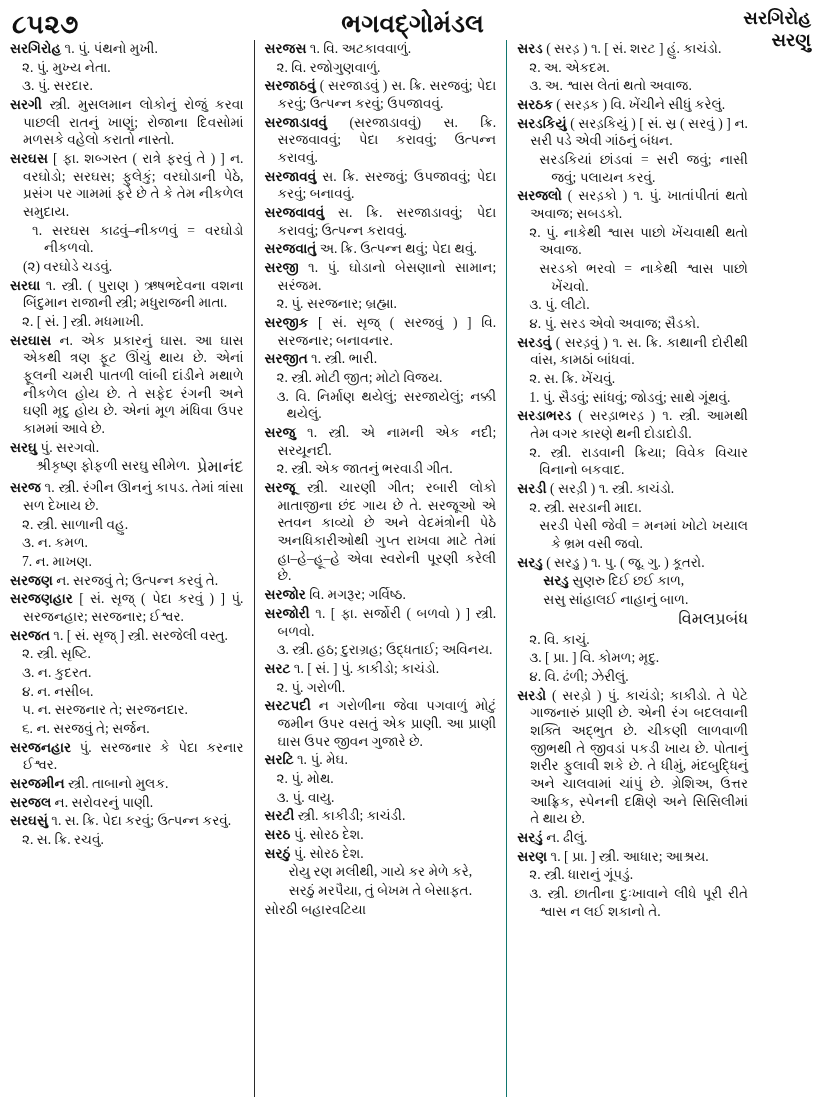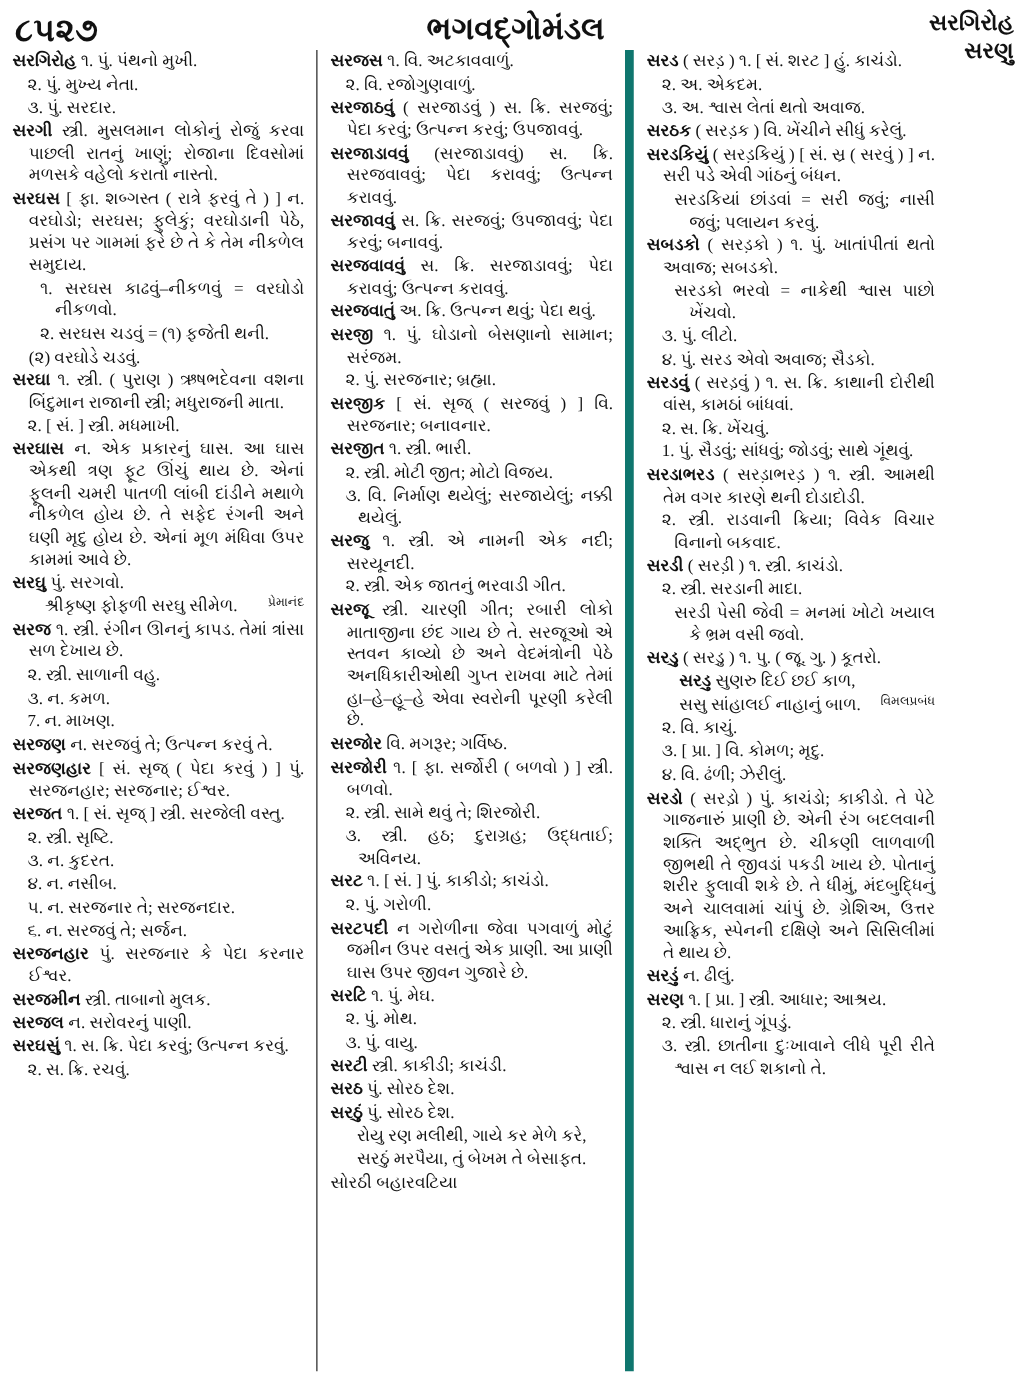--- a/index.html
+++ b/index.html
@@ -66,21 +66,21 @@
     height: 1057px;
     display: flex;
     box-sizing: border-box;
   }
   .col {
     box-sizing: border-box;
     padding: 0 10px 0 10px;
     overflow: hidden;
   }
   .col-1 { width: 276px; }
-  .col-2 { width: 276px; border-left: 1px solid #2a2a2a; border-right: 7px solid #0f766e; font-family: Liberation Serif, serif; }
+  .col-2 { width: 276px; border-left: 1px solid #2a2a2a; border-right: 1px solid #0f766e; font-family: Liberation Serif, serif; }
   .col-3 { width: 273px; }
 
   .col p {
     margin: 0 0 1px 0;
     font-size: 13.6px;
     line-height: 1.30;
     text-align: justify;
     text-justify: inter-word;
   }
 
@@ -116,21 +116,21 @@
     text-indent: 0;
   }
   .verse.c { text-align: center; padding-left: 0; }
   .cite {
     font-size: 12.2px;
     text-align: right;
     display: block;
   }
   .inline-cite {
     float: right;
-    font-size: 10px;
+    font-size: 16px;
   }
   .clearfix::after { content: ""; display: block; clear: both; }
 </style>
 </head>
 <body>
 
 <div class="page">
 
   <div class="head">
     <div class="head-folio">૮૫૨૭</div>
@@ -142,21 +142,20 @@
   </div>
 
   <div class="columns">
     <div class="col col-1">
         <p class="entry"><span class="hw">સરગિરોહ</span> ૧. પું. પંથનો મુખી.</p>
         <p class="sense">૨. પું. મુખ્ય નેતા.</p>
         <p class="sense">૩. પું. સરદાર.</p>
         <p class="entry"><span class="hw">સરગી</span> સ્ત્રી. મુસલમાન લોકોનું રોજું કરવા પાછલી રાતનું ખાણું; રોજાના દિવસોમાં મળસકે વહેલો કરાતો નાસ્તો.</p>
         <p class="entry"><span class="hw">સરઘસ</span> [ ફા. શબ્ગસ્ત ( રાત્રે ફરવું તે ) ] ન. વરઘોડો; સરઘસ; ફુલેકું; વરઘોડાની પેઠે, પ્રસંગ પર ગામમાં ફરે છે તે કે તેમ નીકળેલ સમુદાય.</p>
         <p class="sub">૧. સરઘસ કાઢવું–નીકળવું = વરઘોડો નીકળવો.</p>
-        <p class="sub">૨. સરઘસ ચડવું = (૧) ફજેતી થની.</p>
         <p class="cont">(૨) વરઘોડે ચડવું.</p>
         <p class="entry"><span class="hw">સરઘા</span> ૧. સ્ત્રી. ( પુરાણ ) ઋષભદેવના વશના બિંદુમાન રાજાની સ્ત્રી; મધુરાજની માતા.</p>
         <p class="sense">૨. [ સં. ] સ્ત્રી. મધમાખી.</p>
         <p class="entry"><span class="hw">સરઘાસ</span> ન. એક પ્રકારનું ઘાસ. આ ઘાસ એકથી ત્રણ ફૂટ ઊંચું થાય છે. એનાં ફૂલની ચમરી પાતળી લાંબી દાંડીને મથાળે નીકળેલ હોય છે. તે સફેદ રંગની અને ઘણી મૃદુ હોય છે. એનાં મૂળ મંધિવા ઉપર કામમાં આવે છે.</p>
         <p class="entry"><span class="hw">સરઘુ</span> પું. સરગવો.</p>
         <p class="verse clearfix">શ્રીકૃષ્ણ ફોફળી સરઘુ સીમેળ.<span class="inline-cite">પ્રેમાનંદ</span></p>
         <p class="entry"><span class="hw">સરજ</span> ૧. સ્ત્રી. રંગીન ઊનનું કાપડ. તેમાં ત્રાંસા સળ દેખાય છે.</p>
         <p class="sense">૨. સ્ત્રી. સાળાની વહુ.</p>
         <p class="sense">૩. ન. કમળ.</p>
         <p class="sense">7. ન. માખણ.</p>
@@ -186,21 +185,20 @@
         <p class="sense">૨. પું. સરજનાર; બ્રહ્મા.</p>
         <p class="entry"><span class="hw">સરજીક</span> [ સં. સૃજ્ ( સરજવું ) ] વિ. સરજનાર; બનાવનાર.</p>
         <p class="entry"><span class="hw">સરજીત</span> ૧. સ્ત્રી. ભારી.</p>
         <p class="sense">૨. સ્ત્રી. મોટી જીત; મોટો વિજય.</p>
         <p class="sense">૩. વિ. નિર્માણ થયેલું; સરજાયેલું; નક્કી થયેલું.</p>
         <p class="entry"><span class="hw">સરજુ</span> ૧. સ્ત્રી. એ નામની એક નદી; સરયૂનદી.</p>
         <p class="sense">૨. સ્ત્રી. એક જાતનું ભરવાડી ગીત.</p>
         <p class="entry"><span class="hw">સરજૂ</span> સ્ત્રી. ચારણી ગીત; રબારી લોકો માતાજીના છંદ ગાય છે તે. સરજૂઓ એ સ્તવન કાવ્યો છે અને વેદમંત્રોની પેઠે અનધિકારીઓથી ગુપ્ત રાખવા માટે તેમાં હા–હે–હૂ–હે એવા સ્વરોની પૂરણી કરેલી છે.</p>
         <p class="entry"><span class="hw">સરજોર</span> વિ. મગરૂર; ગર્વિષ્ઠ.</p>
         <p class="entry"><span class="hw">સરજોરી</span> ૧. [ ફા. સર્જોરી ( બળવો ) ] સ્ત્રી. બળવો.</p>
-        <p class="sense">૨. સ્ત્રી. સામે થવું તે; શિરજોરી.</p>
         <p class="sense">૩. સ્ત્રી. હઠ; દુરાગ્રહ; ઉદ્ધતાઈ; અવિનય.</p>
         <p class="entry"><span class="hw">સરટ</span> ૧. [ સં. ] પું. કાકીડો; કાચંડો.</p>
         <p class="sense">૨. પું. ગરોળી.</p>
         <p class="entry"><span class="hw">સરટપદી</span> ન ગરોળીના જેવા પગવાળું મોટું જમીન ઉપર વસતું એક પ્રાણી. આ પ્રાણી ઘાસ ઉપર જીવન ગુજારે છે.</p>
         <p class="entry"><span class="hw">સરટિ</span> ૧. પું. મેઘ.</p>
         <p class="sense">૨. પું. મોથ.</p>
         <p class="sense">૩. પું. વાયુ.</p>
         <p class="entry"><span class="hw">સરટી</span> સ્ત્રી. કાકીડી; કાચંડી.</p>
         <p class="entry"><span class="hw">સરઠ</span> પું. સોરઠ દેશ.</p>
         <p class="entry"><span class="hw">સરઠું</span> પું. સોરઠ દેશ.</p>
@@ -210,21 +208,22 @@
           <p class="cite">સોરઠી બહારવટિયા</p>
         </div>
       </div>
     <div class="col col-3">
         <p class="entry"><span class="hw">સરડ</span> ( સરડ઼ ) ૧. [ સં. શરટ ] હું. કાચંડો.</p>
         <p class="sense">૨. અ. એકદમ.</p>
         <p class="sense">૩. અ. શ્વાસ લેતાં થતો અવાજ.</p>
         <p class="entry"><span class="hw">સરઠક</span> ( સરડ઼ક ) વિ. ખેંચીને સીધું કરેલું.</p>
         <p class="entry"><span class="hw">સરડકિયું</span> ( સરડ઼કિયું ) [ સં. સ્ર ( સરવું ) ] ન. સરી પડે એવી ગાંઠનું બંધન.</p>
         <p class="sub">સરડકિયાં છાંડવાં = સરી જવું; નાસી જવું; પલાયન કરવું.</p>
-        <p class="entry"><span class="hw">સબડકો</span> ( સરડ઼કો ) ૧. પું. ખાતાંપીતાં થતો અવાજ; સબડકો.</p>
+        <p class="entry"><span class="hw">સરજલો</span> ( સરડ઼કો ) ૧. પું. ખાતાંપીતાં થતો અવાજ; સબડકો.</p>
+        <p class="sense">૨. પું. નાકેથી શ્વાસ પાછો ખેંચવાથી થતો અવાજ.</p>
         <p class="sub">સરડકો ભરવો = નાકેથી શ્વાસ પાછો ખેંચવો.</p>
         <p class="sense">૩. પું. લીટો.</p>
         <p class="sense">૪. પું. સરડ એવો અવાજ; સૈડકો.</p>
         <p class="entry"><span class="hw">સરડવું</span> ( સરડ઼વું ) ૧. સ. ક્રિ. કાથાની દોરીથી વાંસ, કામઠાં બાંધવાં.</p>
         <p class="sense">૨. સ. ક્રિ. ખેંચવું.</p>
         <p class="sense">1. પું. સૈડવું; સાંધવું; જોડવું; સાથે ગૂંથવું.</p>
         <p class="entry"><span class="hw">સરડાભરડ</span> ( સરડ઼ાભરડ઼ ) ૧. સ્ત્રી. આમથી તેમ વગર કારણે થની દોડાદોડી.</p>
         <p class="sense">૨. સ્ત્રી. રાડવાની ક્રિયા; વિવેક વિચાર વિનાનો બકવાદ.</p>
         <p class="entry"><span class="hw">સરડી</span> ( સરડ઼ી ) ૧. સ્ત્રી. કાચંડો.</p>
         <p class="sense">૨. સ્ત્રી. સરડાની માદા.</p>

